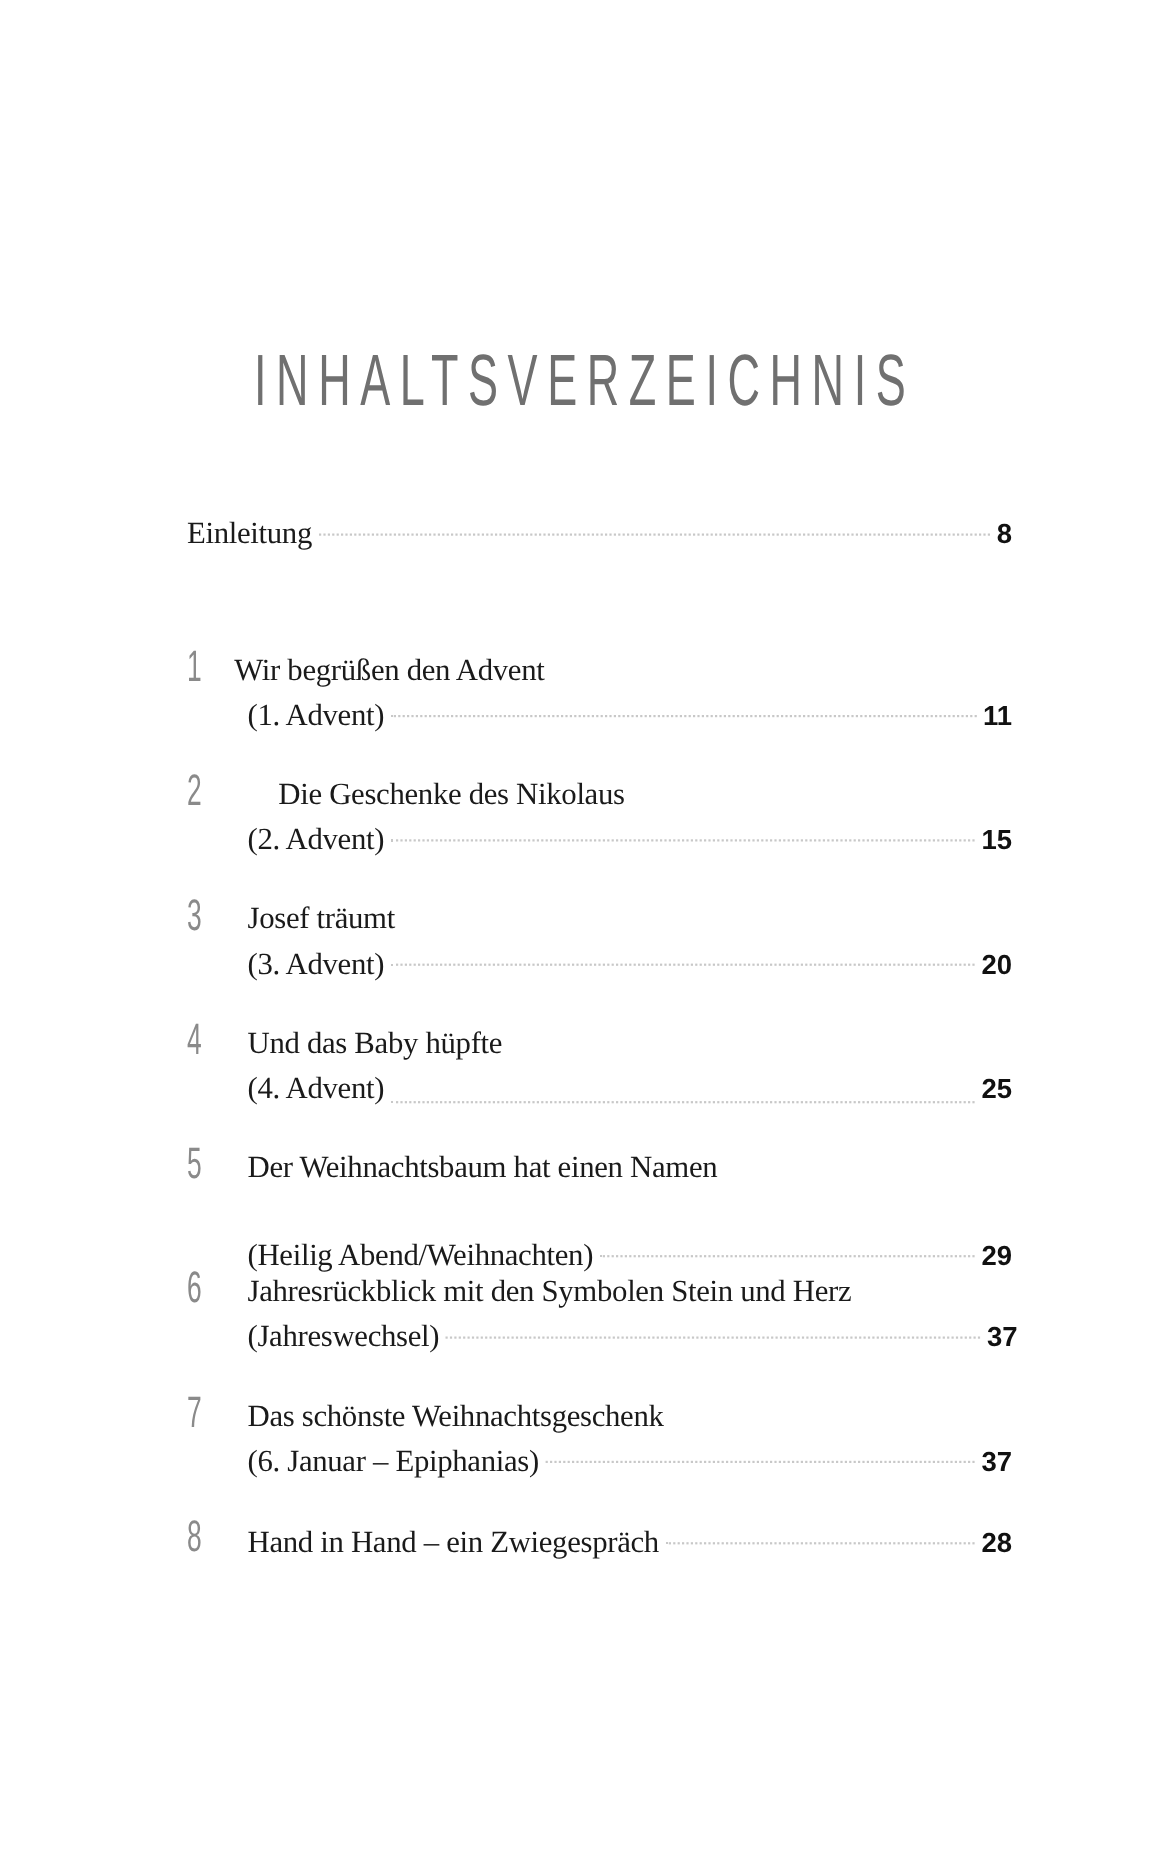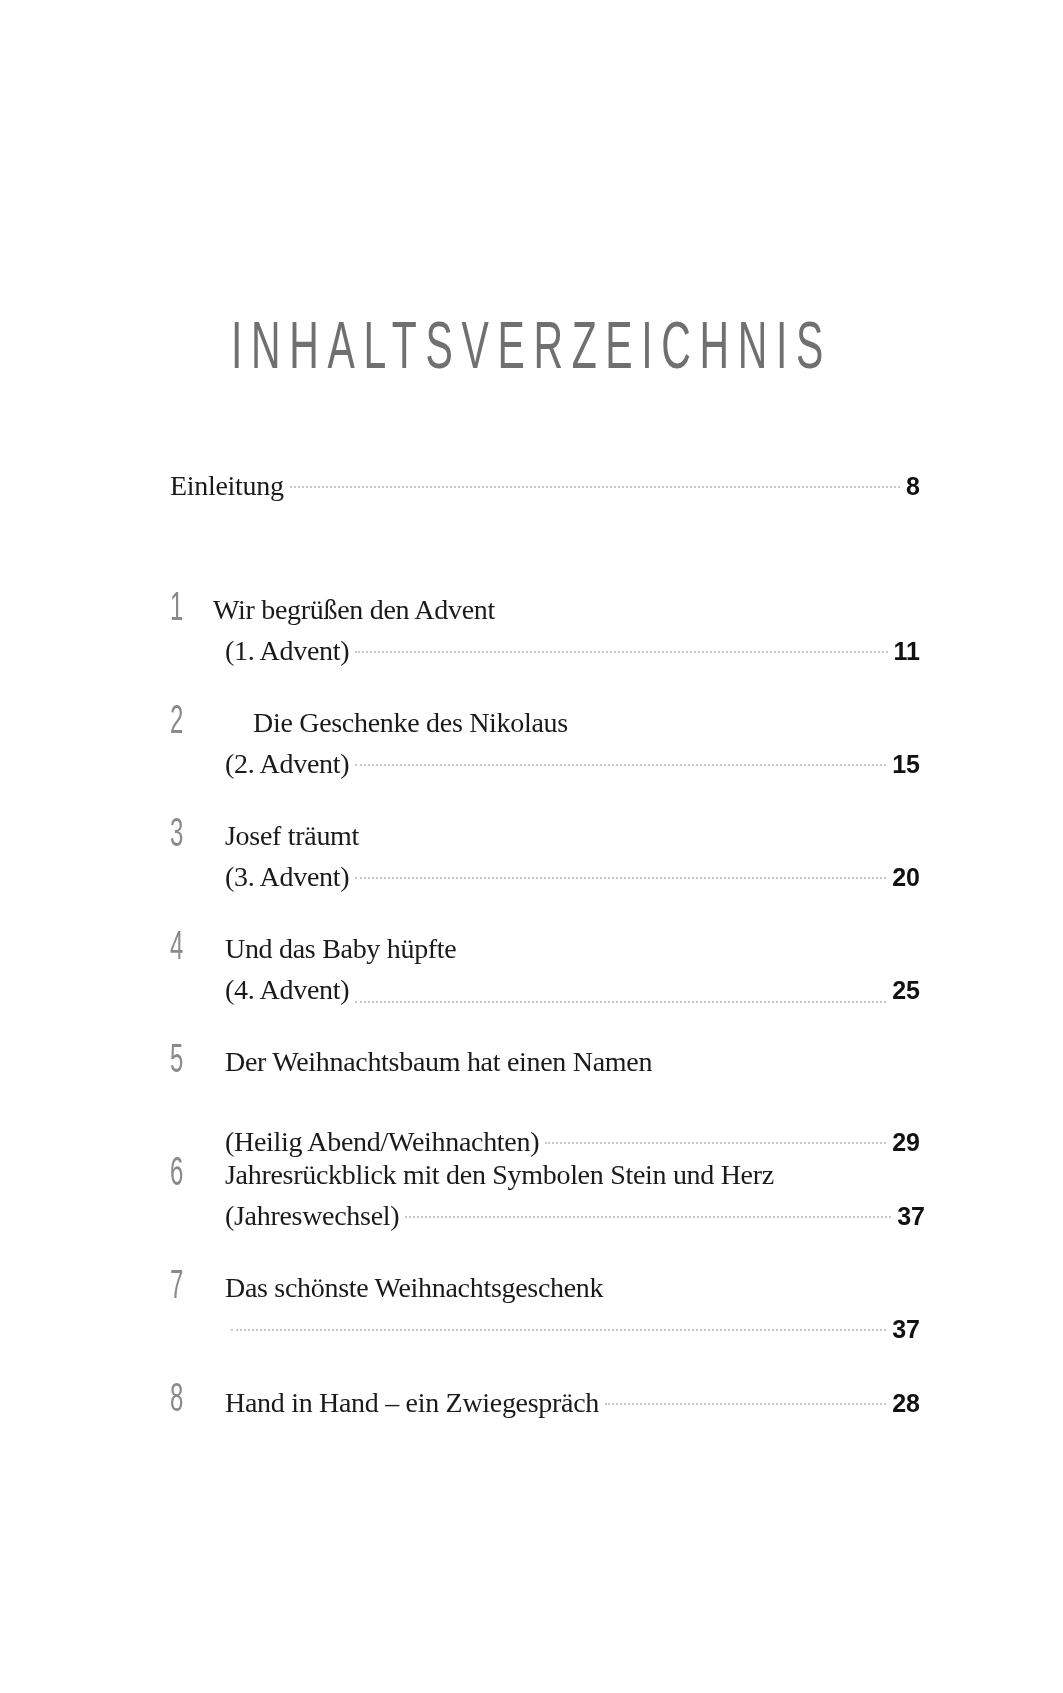--- a/index.html
+++ b/index.html
@@ -75,20 +75,21 @@
     <div class="line" style="left: 225px; right: 138px; top: 1196px;">
       <span class="label">(Jahreswechsel)</span>
       <span class="dots"></span>
       <span class="page">37</span>
     </div>
     <div class="num" style="top: 1264px;">7</div>
     <div class="line" style="left: 225px; right: 143px; top: 1268px;">
       <span class="label">Das schönste Weihnachtsgeschenk</span>
     </div>
     <div class="line" style="left: 225px; right: 143px; top: 1309px;">
+      <span class="label">(6. Januar – Epiphanias)</span>
       <span class="dots"></span>
       <span class="page">37</span>
     </div>
     <div class="num" style="top: 1377px;">8</div>
     <div class="line" style="left: 225px; right: 143px; top: 1383px;">
       <span class="label">Hand in Hand – ein Zwiegespräch</span>
       <span class="dots"></span>
       <span class="page">28</span>
     </div>
   </div>

